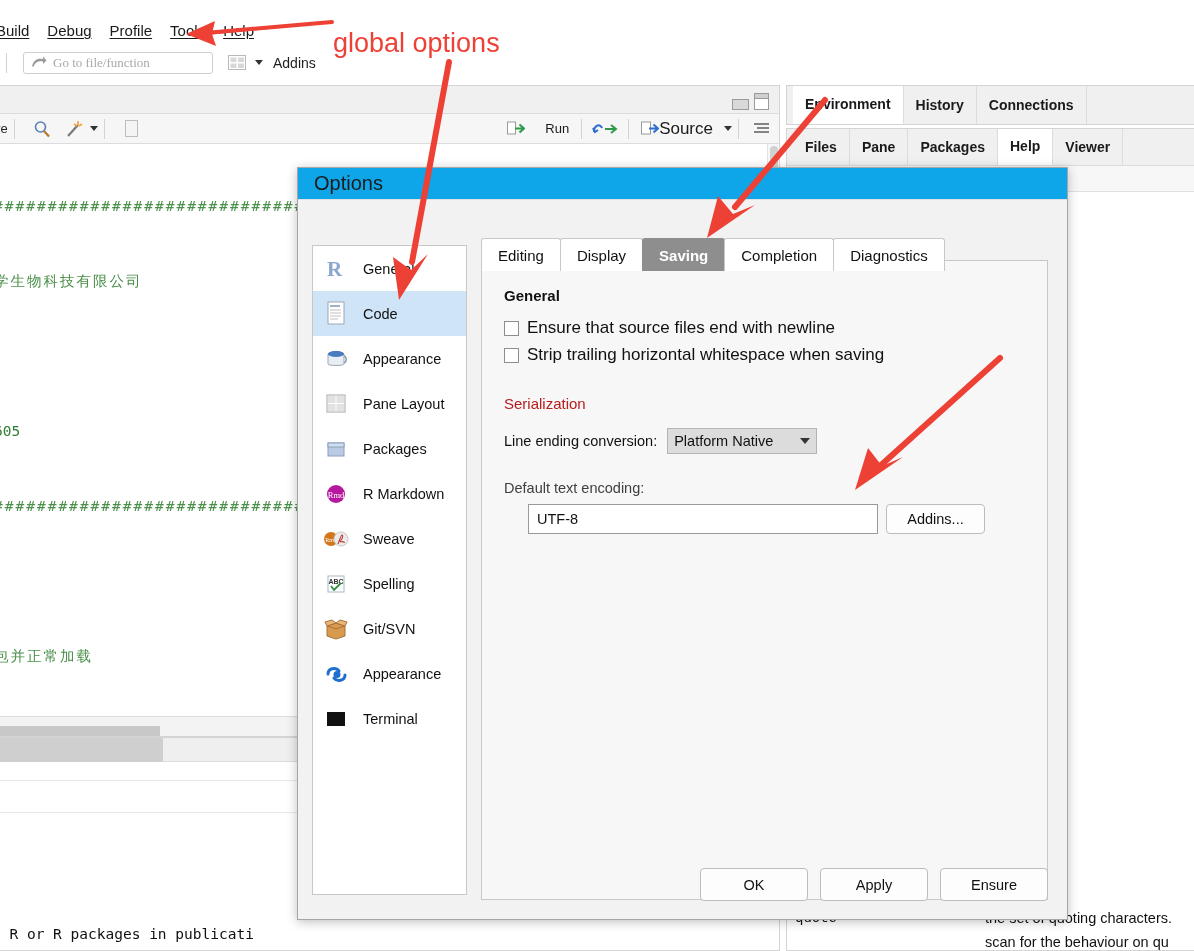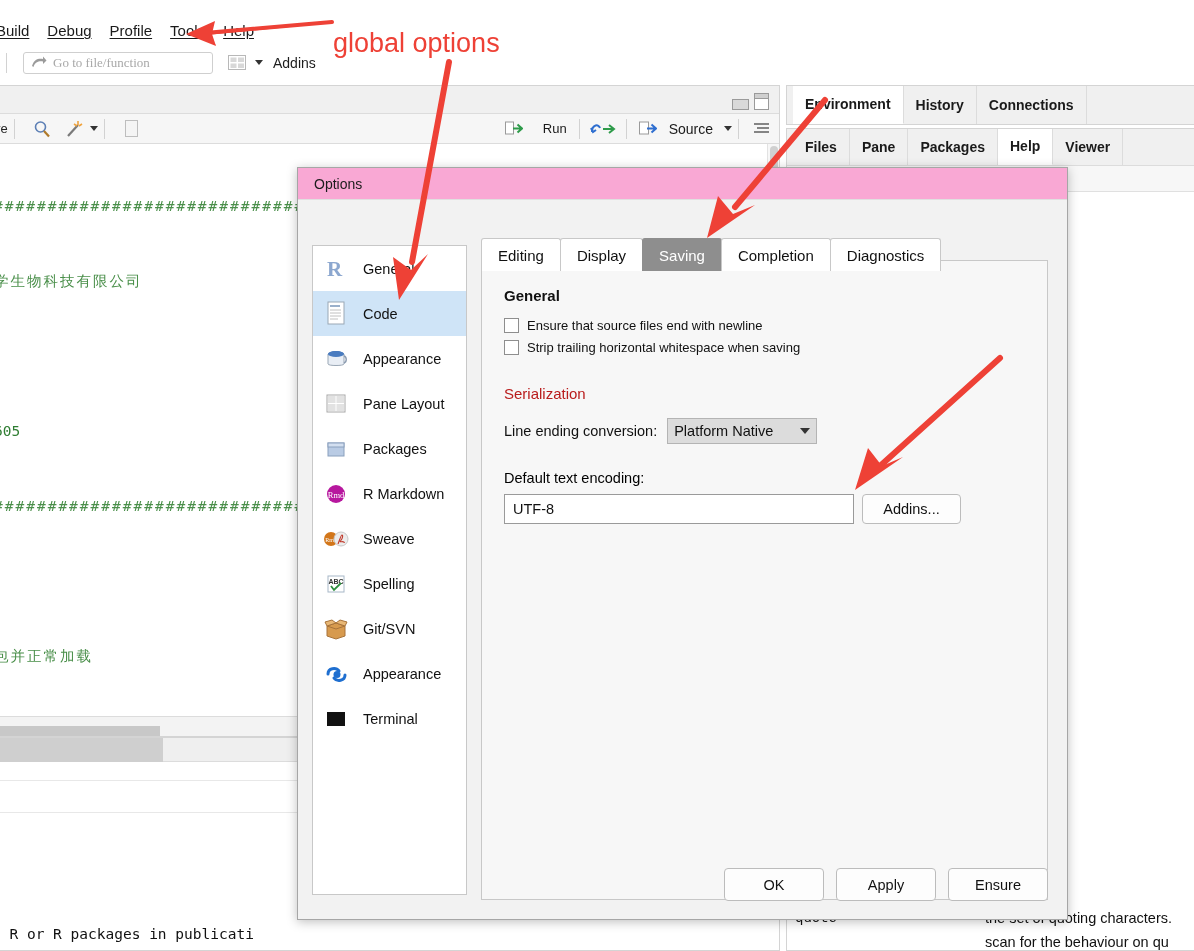--- a/index.html
+++ b/index.html
@@ -67,21 +67,21 @@
     background: #f6f6f6; border-bottom: 1px solid #dcdcdc;
     display: flex; align-items: center; padding-left: 0px;
   }
   .et-save { font-size: 13px; color: #222; margin-left: -6px; }
   .mag { width: 18px; height: 18px; margin-left: 12px; }
   .wand { width: 20px; height: 18px; margin-left: 14px; }
   .smallcaret { width:0;height:0;border-left:4px solid transparent;border-right:4px solid transparent;border-top:5px solid #333; margin-left:5px;}
   .notebook-ico { width: 13px; height: 17px; margin-left: 14px; background:#f4f4f4; border:1px solid #bdbdbd;}
   .et-right { margin-left: auto; display: flex; align-items: center; padding-right: 8px; gap: 0; }
   .run-btn { display: flex; align-items: center; gap: 20px; font-size: 13px; color:#1a1a1a; padding: 0 6px;}
-  .src-btn { display: flex; align-items: center; gap: 12px; font-size: 14px; color:#1a1a1a; padding: 0 6px;}
+  .src-btn { display: flex; align-items: center; gap: 0; font-size: 17px; color:#1a1a1a; padding: 0 6px;}
   .lines-ico { width: 18px; height: 16px; margin-left: 8px;}
 
   .code-area {
     position: absolute; left: 0; top: 58px; width: 100%; bottom: 20px;
     overflow: hidden; background: #fff;
     font-family: "DejaVu Sans Mono", monospace; font-size: 14.5px; line-height: 25px;
     white-space: pre; color: #2f7d32;
   }
   .code-line { display: block; height: 25px; margin-left: -6px;}
   .cjk { color: #4a8f4a; letter-spacing: 2px; }
@@ -155,23 +155,23 @@
     color: #111; white-space: pre; margin-left: -134px;
   }
 
   
   .dialog {
     position: absolute; left: 297px; top: 167px; width: 771px; height: 753px;
     background: #f2f2f2; border: 1px solid #a6a6a6;
     box-shadow: 0 2px 10px rgba(0,0,0,.25);
   }
   .dlg-title {
-    height: 32px; background: #f9a8d4; border-bottom: 1px solid #e0e0e0;
+    height: 32px; background: #0ea5e9; border-bottom: 1px solid #e0e0e0;
     display: flex; align-items: center; padding-left: 16px;
-    font-size: 14px; color: #1c1c1c;
+    font-size: 20px; color: #1c1c1c;
   }
   .dlg-body { position: absolute; left:0; top:32px; right:0; bottom: 0; }
 
   .dlg-sidebar {
     position: absolute; left: 14px; top: 45px; width: 155px; height: 650px;
     background: #ffffff; border: 1px solid #c8c8c8;
   }
   .side-item {
     display: flex; align-items: center; height: 45px; padding-left: 10px; gap: 12px;
     font-size: 14.5px; color: #111;
@@ -185,51 +185,51 @@
   }
   .dlg-tabs {
     position: absolute; left: 183px; top: 38px; display: flex; align-items: flex-end; z-index: 3;
   }
   .dtab {
     font-size: 15px; color: #111; padding: 8px 16px 7px 16px;
     background: #ffffff; border: 1px solid #c8c8c8; border-bottom: none;
     margin-right: -1px; border-radius: 3px 3px 0 0; height: 33px;
     display: flex; align-items: center;
   }
-  .dtab.active { background: #8e8e8e; color: #ffffff; border-color: #8e8e8e; }
+  .dtab.active { background: #8e8e8e; color: #ffffff; border-color: #8e8e8e; font-weight: bold; }
 
   .panel-inner { padding: 26px 22px; }
   .sect-h { font-size: 15px; font-weight: bold; color: #111; margin-bottom: 14px; }
   .cb-row { display: flex; align-items: center; gap: 8px; margin-bottom: 7px; }
   .cbox { width: 15px; height: 15px; border: 1px solid #8e8e8e; background: #fff; flex:none; }
-  .cb-label { font-size: 13px; color: #111; }
+  .cb-label { font-size: 17px; color: #111; }
   .sect-h2 { font-size: 15px; font-weight: normal; color: #b91c1c; margin: 30px 0 16px 0; }
   .row-inline { display: flex; align-items: center; gap: 10px; }
   .fld-label { font-size: 14.5px; color: #111; }
   .select-box {
     width: 150px; height: 26px; background: #dcdcdc; border: 1px solid #b4b4b4;
     display: flex; align-items: center; padding: 0 6px; font-size: 14.5px; color: #111;
     justify-content: space-between;
   }
   .select-box .car { width:0;height:0;border-left:5px solid transparent;border-right:5px solid transparent;border-top:6px solid #333; }
-  .enc-label { font-size: 14.5px; color: #000000; margin: 26px 0 8px 0; }
+  .enc-label { font-size: 14.5px; color: #404040; margin: 26px 0 8px 0; }
   .enc-row { display: flex; align-items: center; gap: 8px; }
   .enc-input {
     width: 350px; height: 30px; border: 1px solid #9a9a9a; background: #fff;
-    display: flex; align-items: center; padding: 0 8px; font-size: 14.5px; color: #111;
+    display: flex; align-items: center; padding: 0 8px; font-size: 14.5px; color: #111; margin-left: 24px;
   }
   .btn {
     border: 1px solid #bcbcbc; background: #fdfdfd; border-radius: 4px;
     font-size: 14.5px; color: #111; display: flex; align-items: center; justify-content: center;
   }
   .btn-change { width: 99px; height: 30px; }
   .dlg-buttons {
     position: absolute; right: 19px; bottom: 18px; display: flex; gap: 12px;
   }
-  .btn-wide { width: 100px; height: 33px; }
+  .btn-wide { width: 108px; height: 33px; }
 
   
   .anno-text {
     position: absolute; left: 333px; top: 28px;
     font-size: 27px; color: #ee4136; font-family: "Liberation Sans", sans-serif;
   }
   .arrows { position: absolute; left:0; top:0; width:1194px; height:951px; pointer-events: none; }
 </style>
 </head>
 <body>

